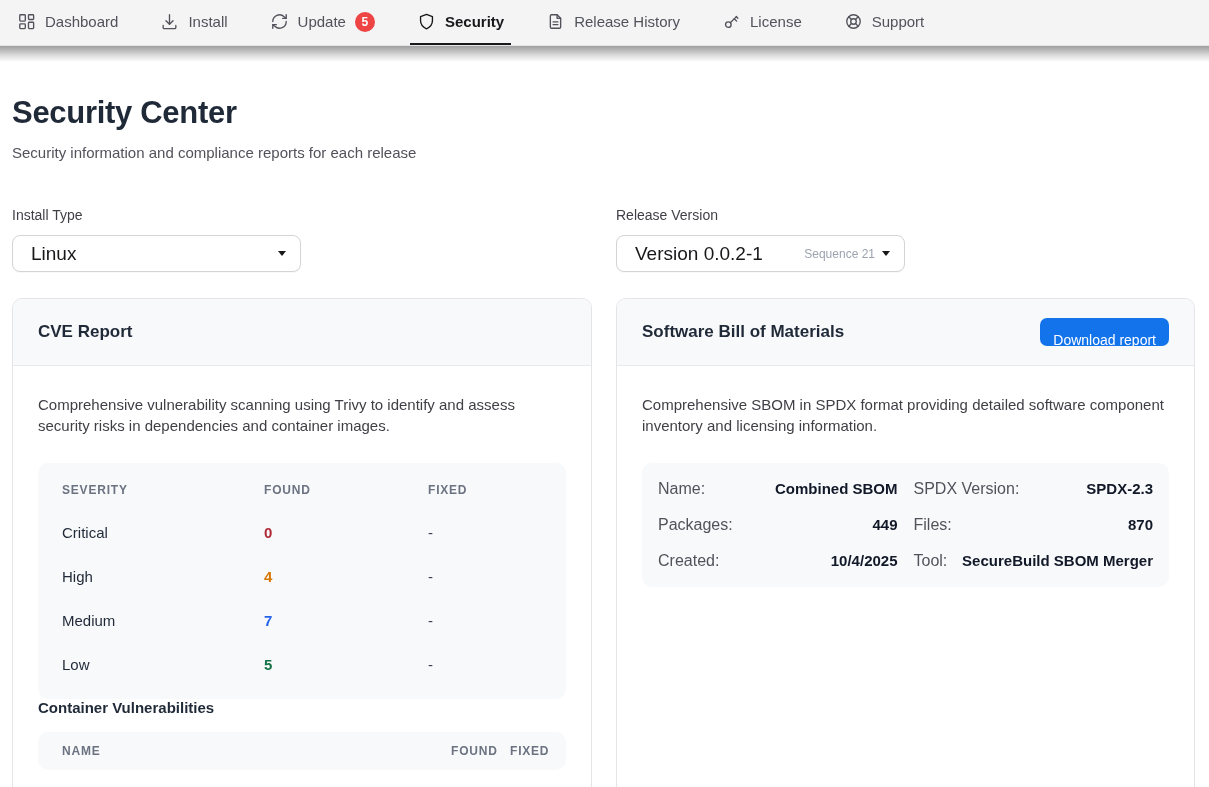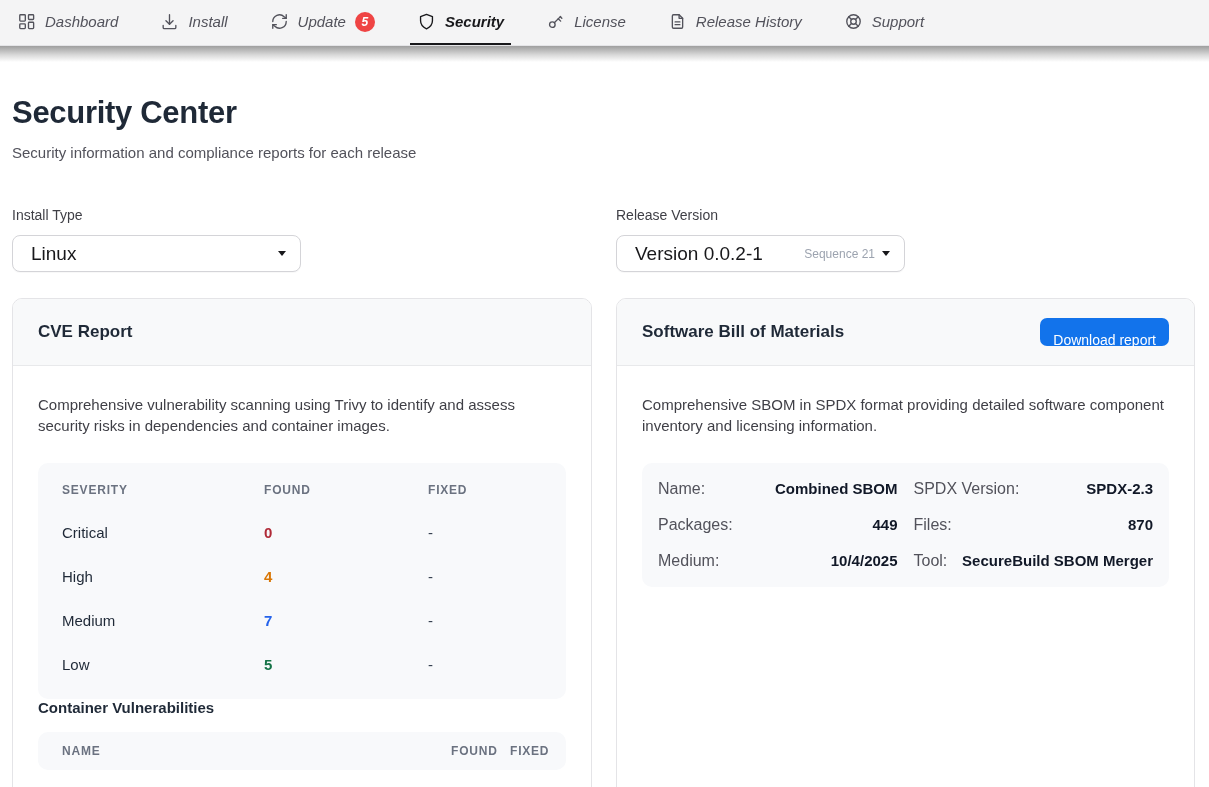--- a/index.html
+++ b/index.html
@@ -23,21 +23,20 @@
     display: flex;
     align-items: center;
     gap: 9px;
     padding: 0 7px;
     margin-right: 28px;
     color: #52525b;
     font-size: 15px;
     cursor: pointer;
     border-bottom: 2px solid transparent;
     white-space: nowrap;
-    font-style: italic;
   }
   .nav-item.active {
     color: #18181b;
     font-weight: 600;
     border-bottom-color: #18181b;
   }
   .nav-item svg { width: 19px; height: 19px; stroke: currentColor; fill: none; stroke-width: 1.7; stroke-linecap: round; stroke-linejoin: round; }
   .nav-badge {
     display: inline-flex;
     align-items: center;
@@ -229,35 +228,35 @@
     <span class="nav-badge" style="background-color: rgb(239, 68, 68);">5</span>
   </div>
   <div class="nav-item active">
     <svg viewBox="0 0 24 24">
         <path d="M12 3l7.5 2.8v5.2c0 4.8-3.2 8.2-7.5 10.2-4.3-2-7.5-5.4-7.5-10.2V5.8z"></path>
       </svg>
     <span>Security</span>
   </div>
   <div class="nav-item">
     <svg viewBox="0 0 24 24">
+        <path d="M14 3.5H7a1.5 1.5 0 0 0-1.5 1.5v14A1.5 1.5 0 0 0 7 20.5h10a1.5 1.5 0 0 0 1.5-1.5V8z"></path>
+        <polyline points="14 3.5 14 8 18.5 8"></polyline>
+        <line x1="9" y1="12.5" x2="15" y2="12.5"></line>
+        <line x1="9" y1="16" x2="15" y2="16"></line>
+      </svg>
+    <span>Release History</span>
+  </div>
+  <div class="nav-item">
+    <svg viewBox="0 0 24 24">
         <circle cx="8" cy="16" r="3.5"></circle>
         <path d="m10.5 13.5 8-8"></path>
         <path d="m15.5 8.5 3 3"></path>
         <path d="m18 6 2 2"></path>
       </svg>
     <span>License</span>
-  </div>
-  <div class="nav-item">
-    <svg viewBox="0 0 24 24">
-        <path d="M14 3.5H7a1.5 1.5 0 0 0-1.5 1.5v14A1.5 1.5 0 0 0 7 20.5h10a1.5 1.5 0 0 0 1.5-1.5V8z"></path>
-        <polyline points="14 3.5 14 8 18.5 8"></polyline>
-        <line x1="9" y1="12.5" x2="15" y2="12.5"></line>
-        <line x1="9" y1="16" x2="15" y2="16"></line>
-      </svg>
-    <span>Release History</span>
   </div>
   <div class="nav-item">
     <svg viewBox="0 0 24 24">
         <circle cx="12" cy="12" r="8.5"></circle>
         <circle cx="12" cy="12" r="3.5"></circle>
         <line x1="6" y1="6" x2="9.5" y2="9.5"></line>
         <line x1="18" y1="6" x2="14.5" y2="9.5"></line>
         <line x1="6" y1="18" x2="9.5" y2="14.5"></line>
         <line x1="18" y1="18" x2="14.5" y2="14.5"></line>
       </svg>
@@ -365,21 +364,21 @@
               <span class="sbom-label">Packages:</span>
               <span class="sbom-value">449</span>
             </div>
             <div class="sbom-pair">
               <span class="sbom-label">Files:</span>
               <span class="sbom-value">870</span>
             </div>
           </div>
           <div class="sbom-row">
             <div class="sbom-pair">
-              <span class="sbom-label">Medium:</span>
+              <span class="sbom-label">Created:</span>
               <span class="sbom-value">10/4/2025</span>
             </div>
             <div class="sbom-pair">
               <span class="sbom-label">Tool:</span>
               <span class="sbom-value">SecureBuild SBOM Merger</span>
             </div>
           </div>
         </div>
       </div>
     </section>

